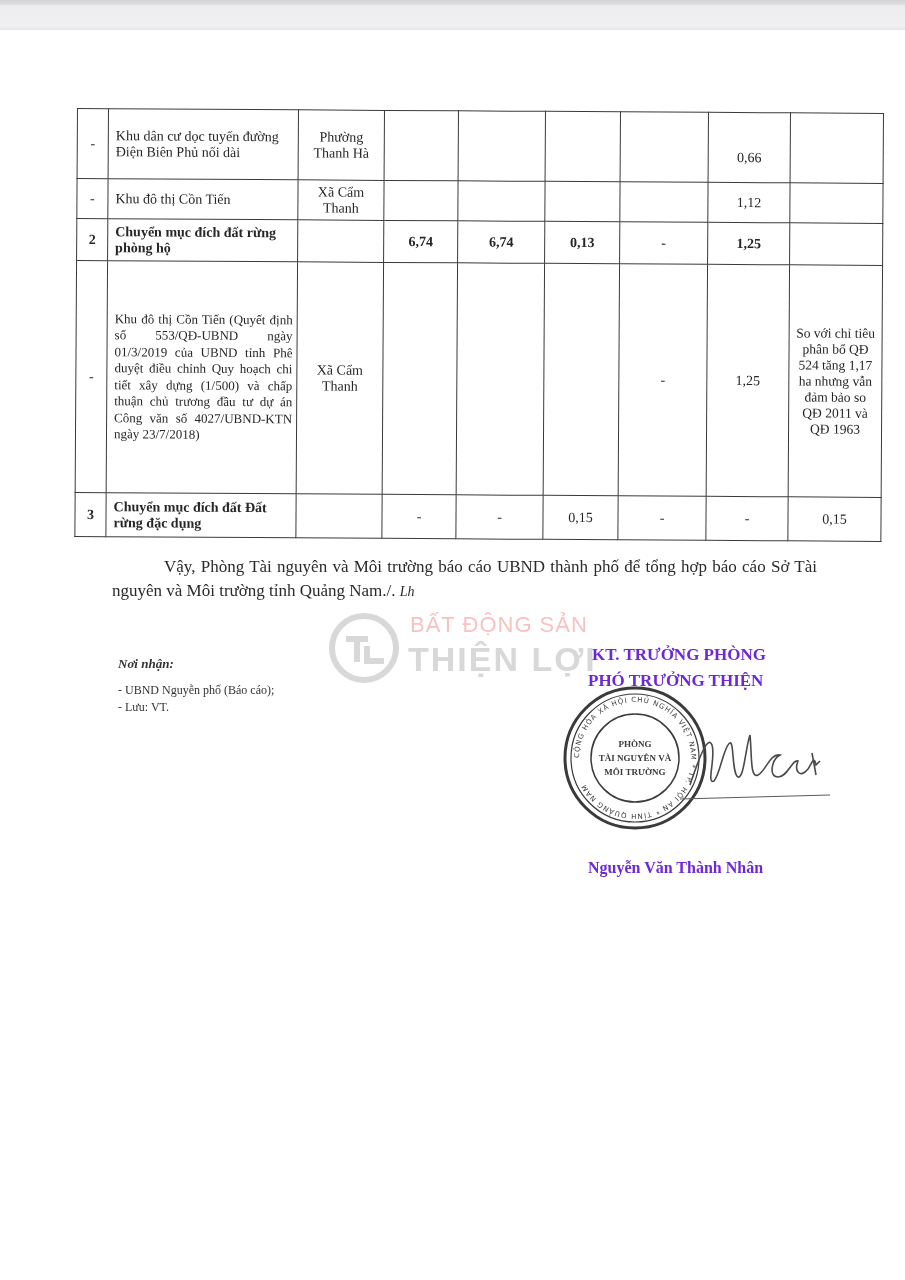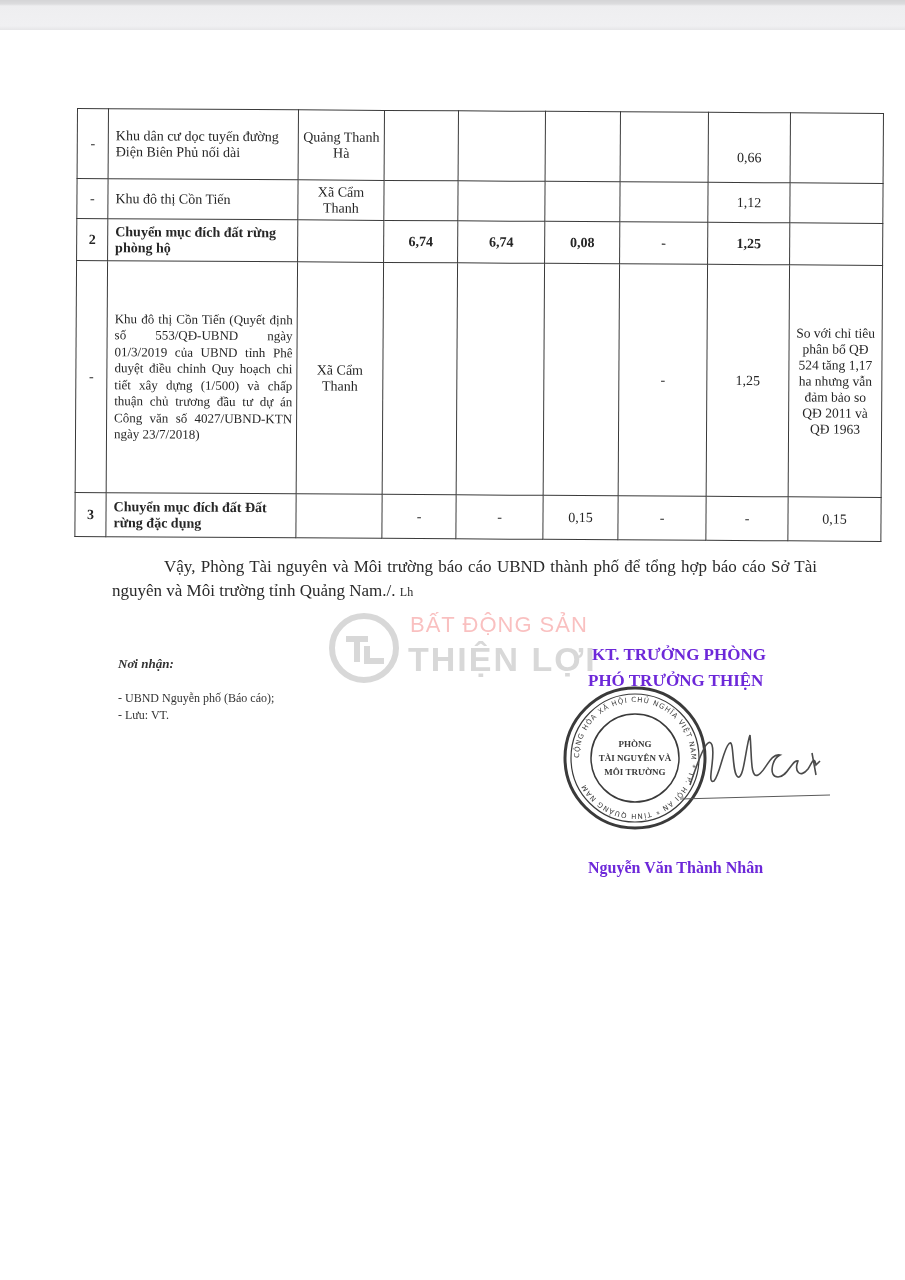--- a/index.html
+++ b/index.html
@@ -38,21 +38,21 @@
       position: absolute; left: 82px; top: 2px; font-family: "Liberation Sans", "DejaVu Sans", sans-serif;
       font-size: 22px; color: #ef4444; letter-spacing: 1px; white-space: nowrap;
     }
     .watermark .wm2 {
       position: absolute; left: 80px; top: 30px; font-family: "Liberation Sans", "DejaVu Sans", sans-serif;
       font-size: 34px; font-weight: bold; color: #8a8a8a; letter-spacing: 2px; white-space: nowrap;
     }
     .recipients {
       position: absolute; left: 118px; top: 655px; font-size: 12px; line-height: 17px; color: #333;
     }
-    .recipients .title { font-style: italic; font-weight: bold; font-size: 13px; margin-bottom: 18px; }
+    .recipients .title { font-style: italic; font-weight: bold; font-size: 13px; margin-bottom: 10px; }
     .signature-block {
       position: absolute; left: 560px; top: 645px; width: 280px; height: 200px;
     }
     .sig-line {
       position: absolute; font-weight: bold; font-size: 17px; color: #6d28d9; white-space: nowrap;
     }
     .sig-l1 { left: 32px; top: 0; }
     .sig-l2 { left: 28px; top: 26px; }
     .sig-name { left: 28px; top: 166px; font-size: 16px; margin-top: 48px; }
     .stamp { position: absolute; left: 0; top: 38px; width: 150px; height: 150px; }
@@ -72,21 +72,21 @@
       <col style="width:87px">
       <col style="width:75px">
     <col style="width:88px">
       <col style="width:82px">
       <col style="width:93px">
   </colgroup>
   <tbody>
       <tr style="height:70px">
     <td>-</td>
     <td class="desc">Khu dân cư dọc tuyến đường Điện Biên Phủ nối dài</td>
-    <td>Quảng Thanh Hà</td>
+    <td>Phường Thanh Hà</td>
     <td></td>
     <td></td>
     <td></td>
     <td></td>
     <td style="padding-top:20px">0,66</td>
     <td></td>
   </tr>
   <tr style="height:40px">
     <td>-</td>
     <td class="desc">Khu đô thị Cồn Tiến</td>
@@ -97,21 +97,21 @@
     <td></td>
     <td>1,12</td>
     <td></td>
   </tr>
   <tr style="height:42px" class="bold">
     <td class="bold">2</td>
     <td class="desc bold">Chuyển mục đích đất rừng phòng hộ</td>
     <td></td>
     <td class="bold">6,74</td>
     <td class="bold">6,74</td>
-    <td class="bold">0,08</td>
+    <td class="bold">0,13</td>
     <td class="bold">-</td>
     <td class="bold">1,25</td>
     <td></td>
   </tr>
   <tr style="height:232px">
     <td>-</td>
     <td class="desc justify">Khu đô thị Cồn Tiến (Quyết định số 553/QĐ-UBND ngày 01/3/2019 của UBND tỉnh Phê duyệt điều chỉnh Quy hoạch chi tiết xây dựng (1/500) và chấp thuận chủ trương đầu tư dự án Công văn số 4027/UBND-KTN ngày 23/7/2018)</td>
     <td>Xã Cẩm Thanh</td>
     <td></td>
     <td></td>
@@ -129,21 +129,21 @@
     <td>0,15</td>
     <td>-</td>
     <td>-</td>
     <td>0,15</td>
   </tr>
 </tbody>
   </table>
 
 <div class="body-text">
   <span class="indent"></span><span>Vậy, Phòng Tài nguyên và Môi trường báo cáo UBND thành phố để tổng hợp báo cáo Sở Tài nguyên và Môi trường tỉnh Quảng Nam./.</span>
-  <span style="font-size:12px;">Lh</span>
+  <span style="font-style:italic;font-size:14px;">Lh</span>
 </div>
 
 <div class="watermark">
   <svg class="logo" viewBox="0 0 72 72">
     <circle cx="36" cy="36" r="32" fill="none" stroke="#8a8a8a" stroke-width="6"></circle>
     <path d="M18 24 L40 24 L40 30 L32 30 L32 50 L26 50 L26 30 L18 30 Z" fill="#8a8a8a"></path>
     <path d="M36 34 L42 34 L42 46 L56 46 L56 52 L36 52 Z" fill="#8a8a8a"></path>
   </svg>
   <div class="wm1">BẤT ĐỘNG SẢN</div>
   <div class="wm2">THIỆN LỢI</div>

